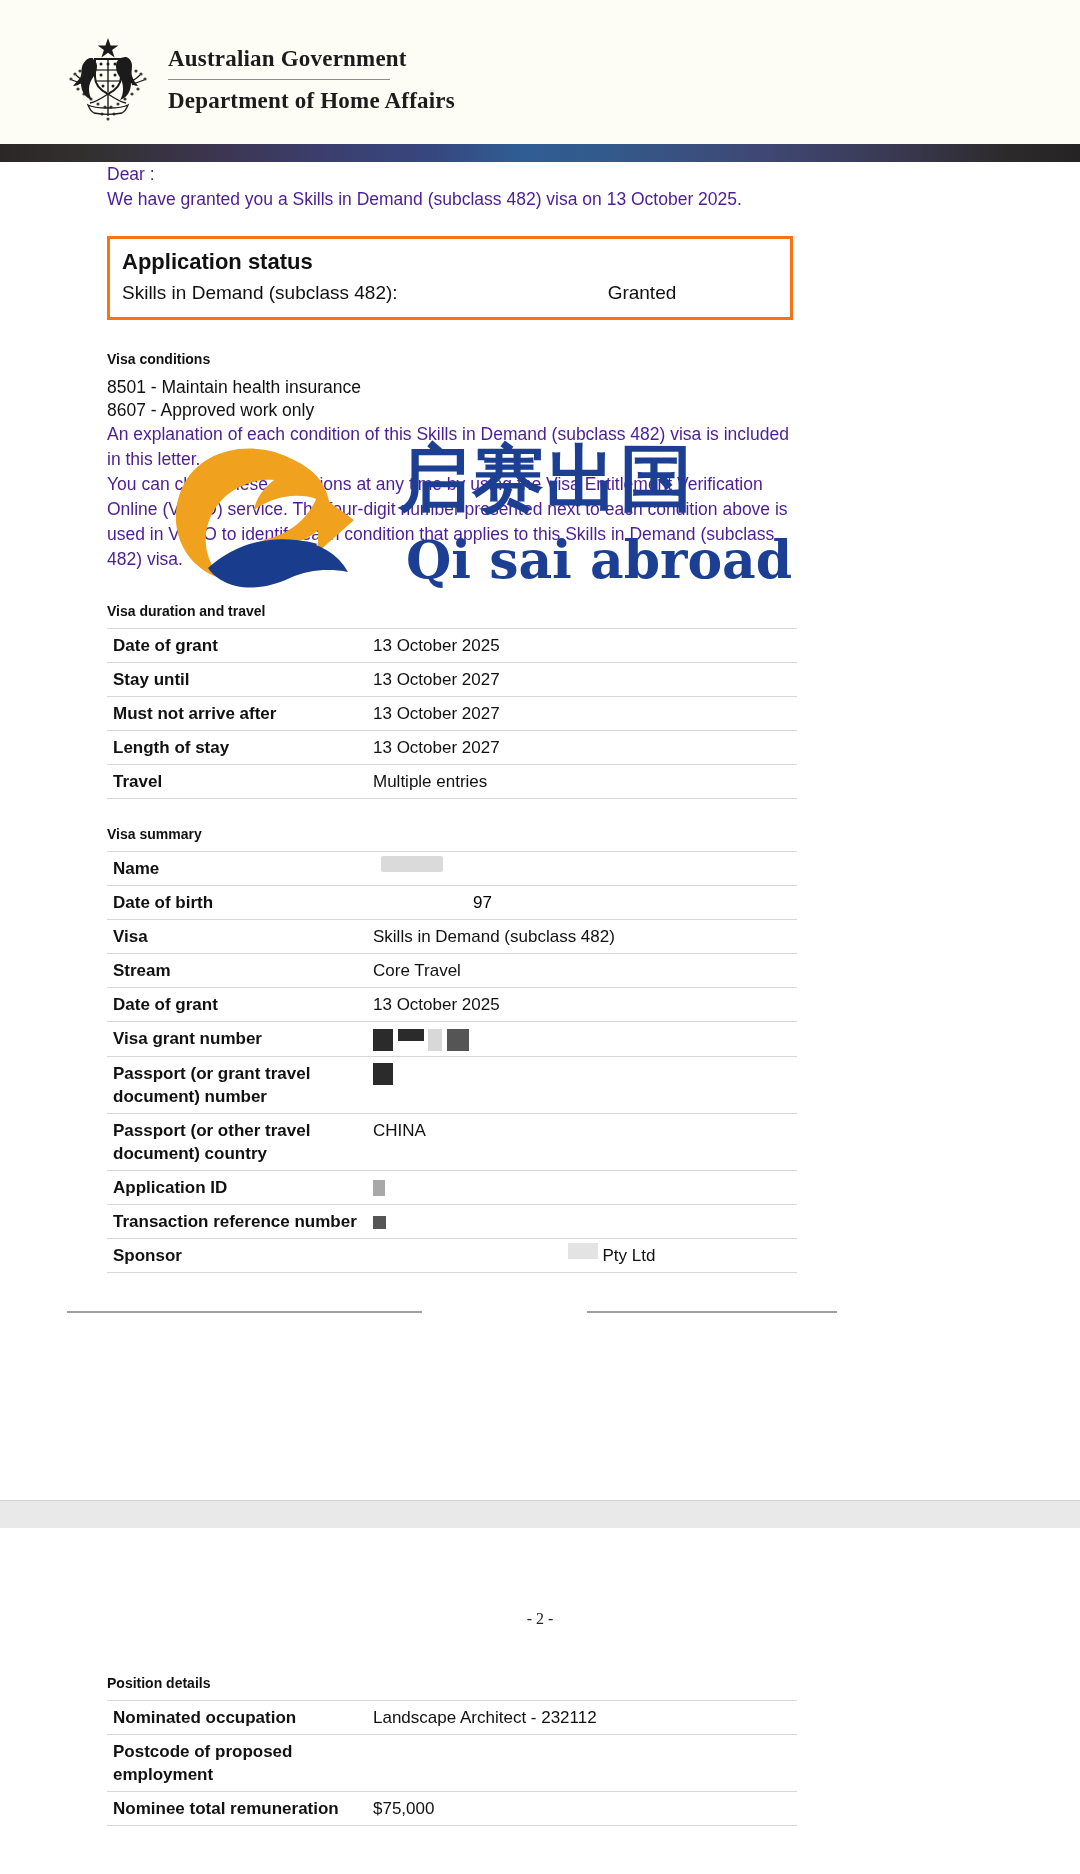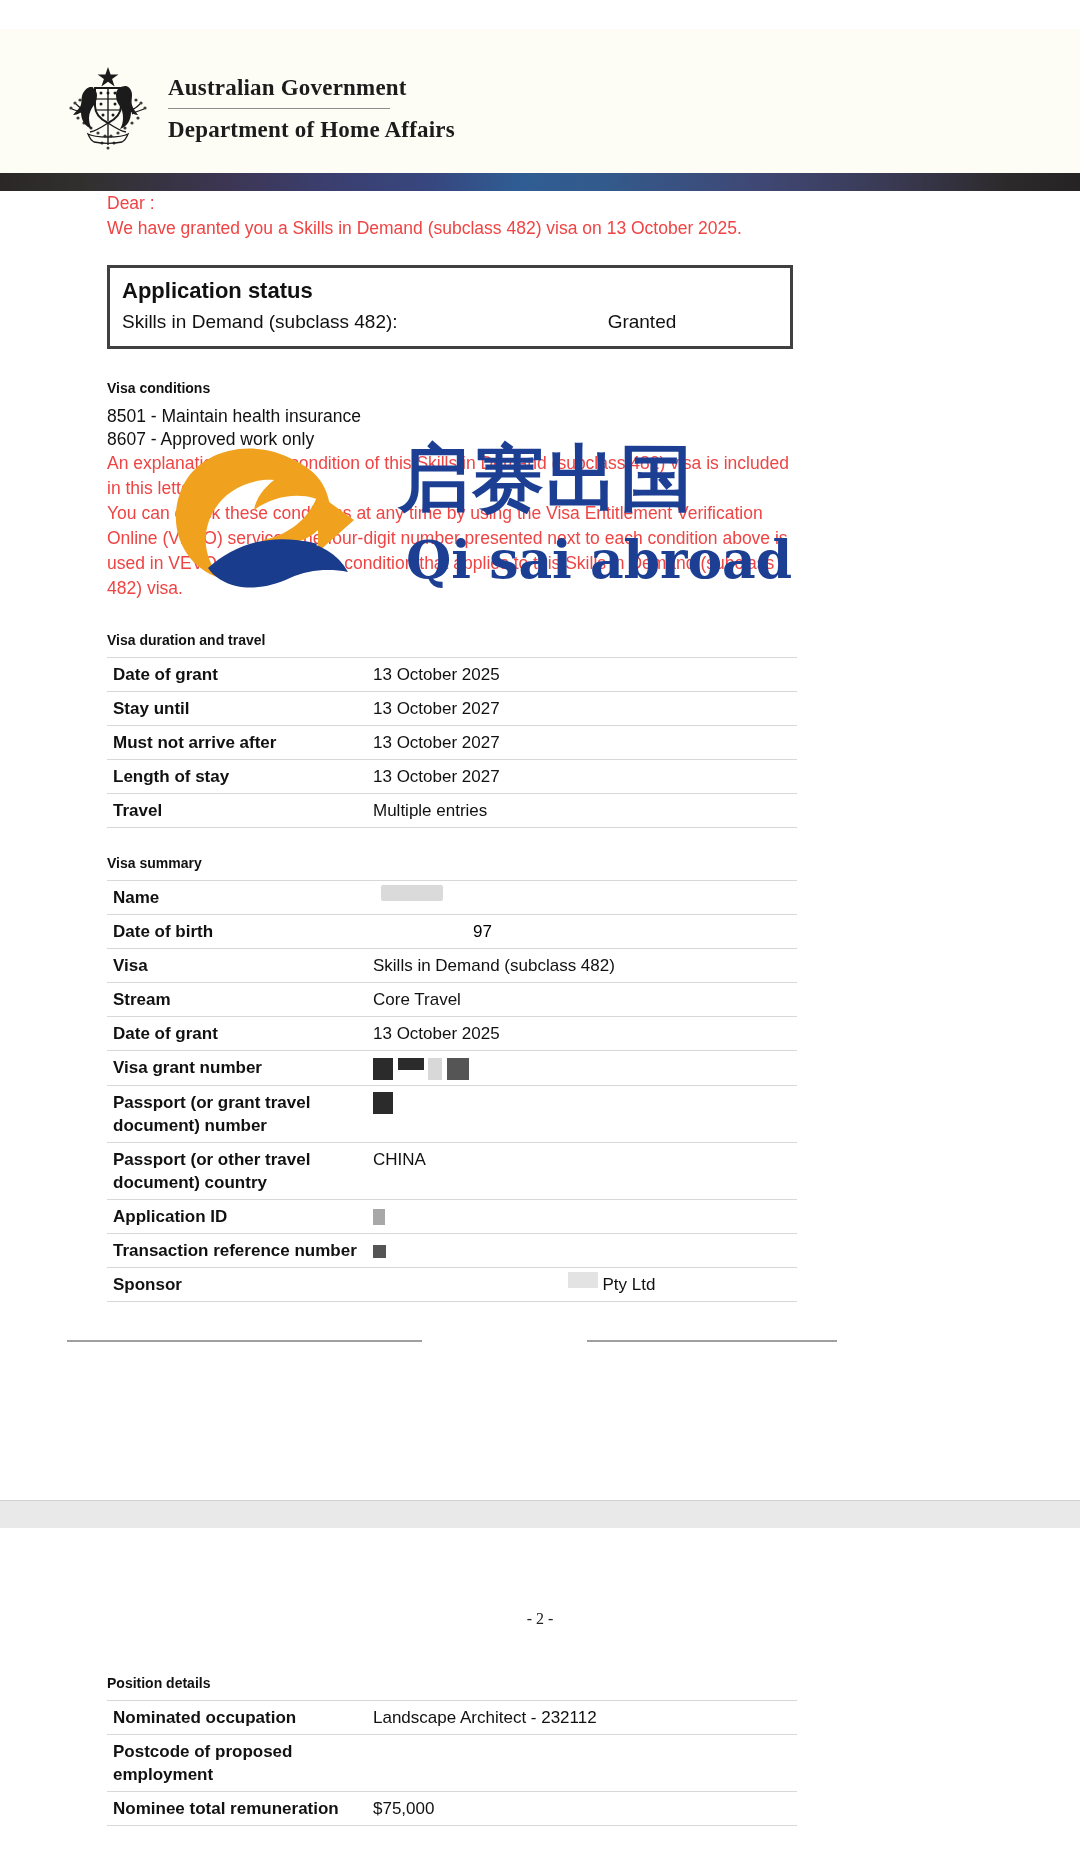--- a/index.html
+++ b/index.html
@@ -36,21 +36,20 @@
     border-top: 1px solid #d2d2d4;
     border-bottom: 1px solid #d2d2d4;
   }
 
   
   .letterhead {
     position: relative;
     height: 144px;
     background: #fdfdf6;
     border-bottom: none;
-    margin-top: 29px;
   }
   .crest-wrap {
     position: absolute;
     left: 58px;
     top: 32px;
     width: 100px;
     height: 100px;
   }
   .gov-titles {
     position: absolute;
@@ -98,30 +97,30 @@
   .inner {
     position: relative;
     margin-left: 107px;
     width: 690px;
   }
 
   p.para {
     margin: 0;
     font-size: 17.5px;
     line-height: 25px;
-    color: #ef4444;
+    color: #4c1d95;
   }
 
   .salutation { margin-top: 40px; }
   .lead { margin-top: 24px; }
 
   
   .status-box {
     margin-top: 24px;
-    border: 3px solid #404040;
+    border: 3px solid #f97316;
     width: 686px;
     box-sizing: border-box;
     padding: 8px 12px 11px 12px;
   }
   .status-title {
     font-size: 22px;
     font-weight: bold;
     line-height: 29px;
     margin: 0;
   }

